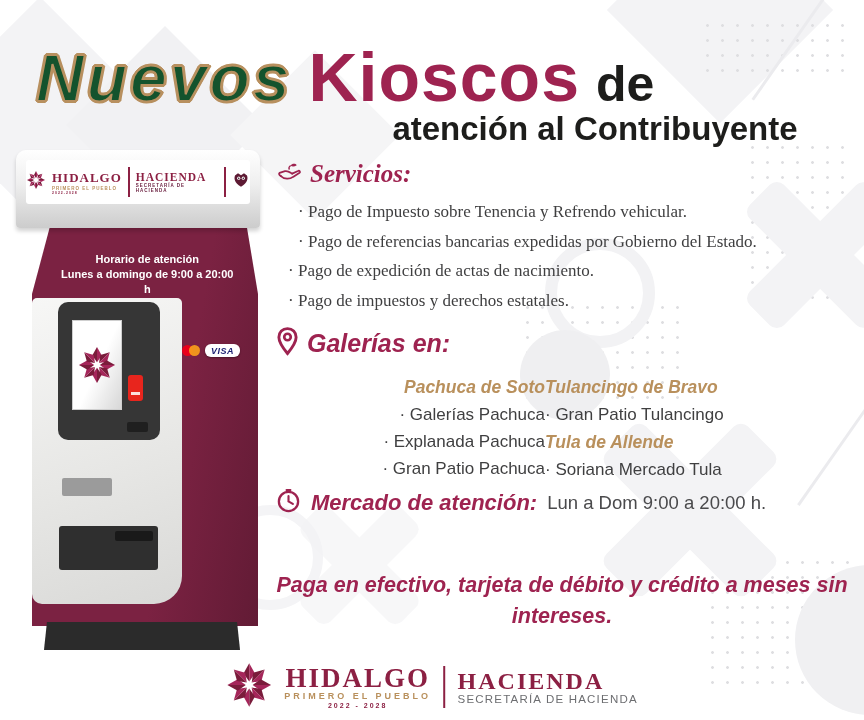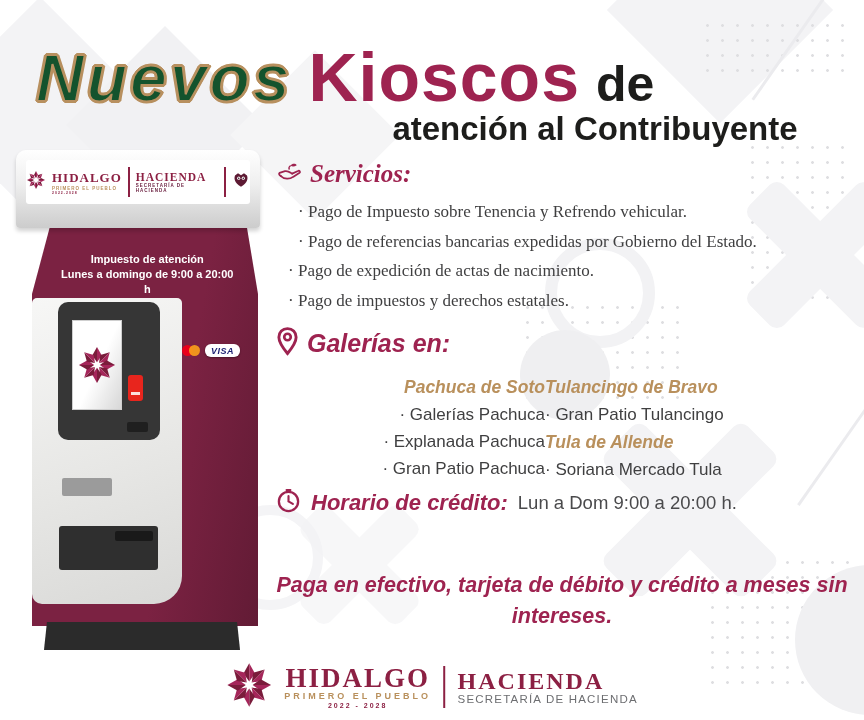--- a/index.html
+++ b/index.html
@@ -139,21 +139,21 @@
   <div class="title-line1">
     <span class="w-nuevos">Nuevos</span>
     <span class="w-kioscos">Kioscos</span>
     <span class="w-de">de</span>
   </div>
   <div class="title-line2">atención al Contribuyente</div>
 
   <div class="kiosk">
     <div class="kiosk-body">
       <div class="body-horario">
-        <div>Impuesto de atención</div>
+        <div>Horario de atención</div>
         <div>Lunes a domingo de 9:00 a 20:00 h</div>
       </div>
     </div>
     <div class="kiosk-cap">
       <div class="cap-band">
         <span>
           <svg width="20" height="20" viewBox="0 0 40 40">
             <g>
               <g transform="rotate(0 20 20)">
                   <polygon points="20,2 16,10 20,16" fill="#7a1c3b"></polygon>
@@ -316,21 +316,21 @@
   </div>
 
   <div class="section horario-row" style="left:276px; top:488px;">
     <span>
       <svg width="25" height="25" viewBox="0 0 26 26">
         <circle cx="13" cy="14" r="10" fill="none" stroke="#9e2350" stroke-width="2.4"></circle>
         <path d="M13 8.5 V14 L17.5 16.5" fill="none" stroke="#9e2350" stroke-width="2.2" stroke-linecap="round"></path>
         <path d="M11 2.2 H15" stroke="#9e2350" stroke-width="2.2" stroke-linecap="round"></path>
       </svg>
     </span>
-    <span class="head">Horario de crédito:</span>
+    <span class="head">Mercado de atención:</span>
     <span class="val">Lun a Dom  9:00 a 20:00 h.</span>
   </div>
 
   <div class="pay-note">Paga en efectivo, tarjeta de débito y crédito a meses sin intereses.</div>
 
   <div class="footer">
     <span>
       <svg width="46" height="46" viewBox="0 0 40 40">
         <g>
           <g transform="rotate(0 20 20)">

